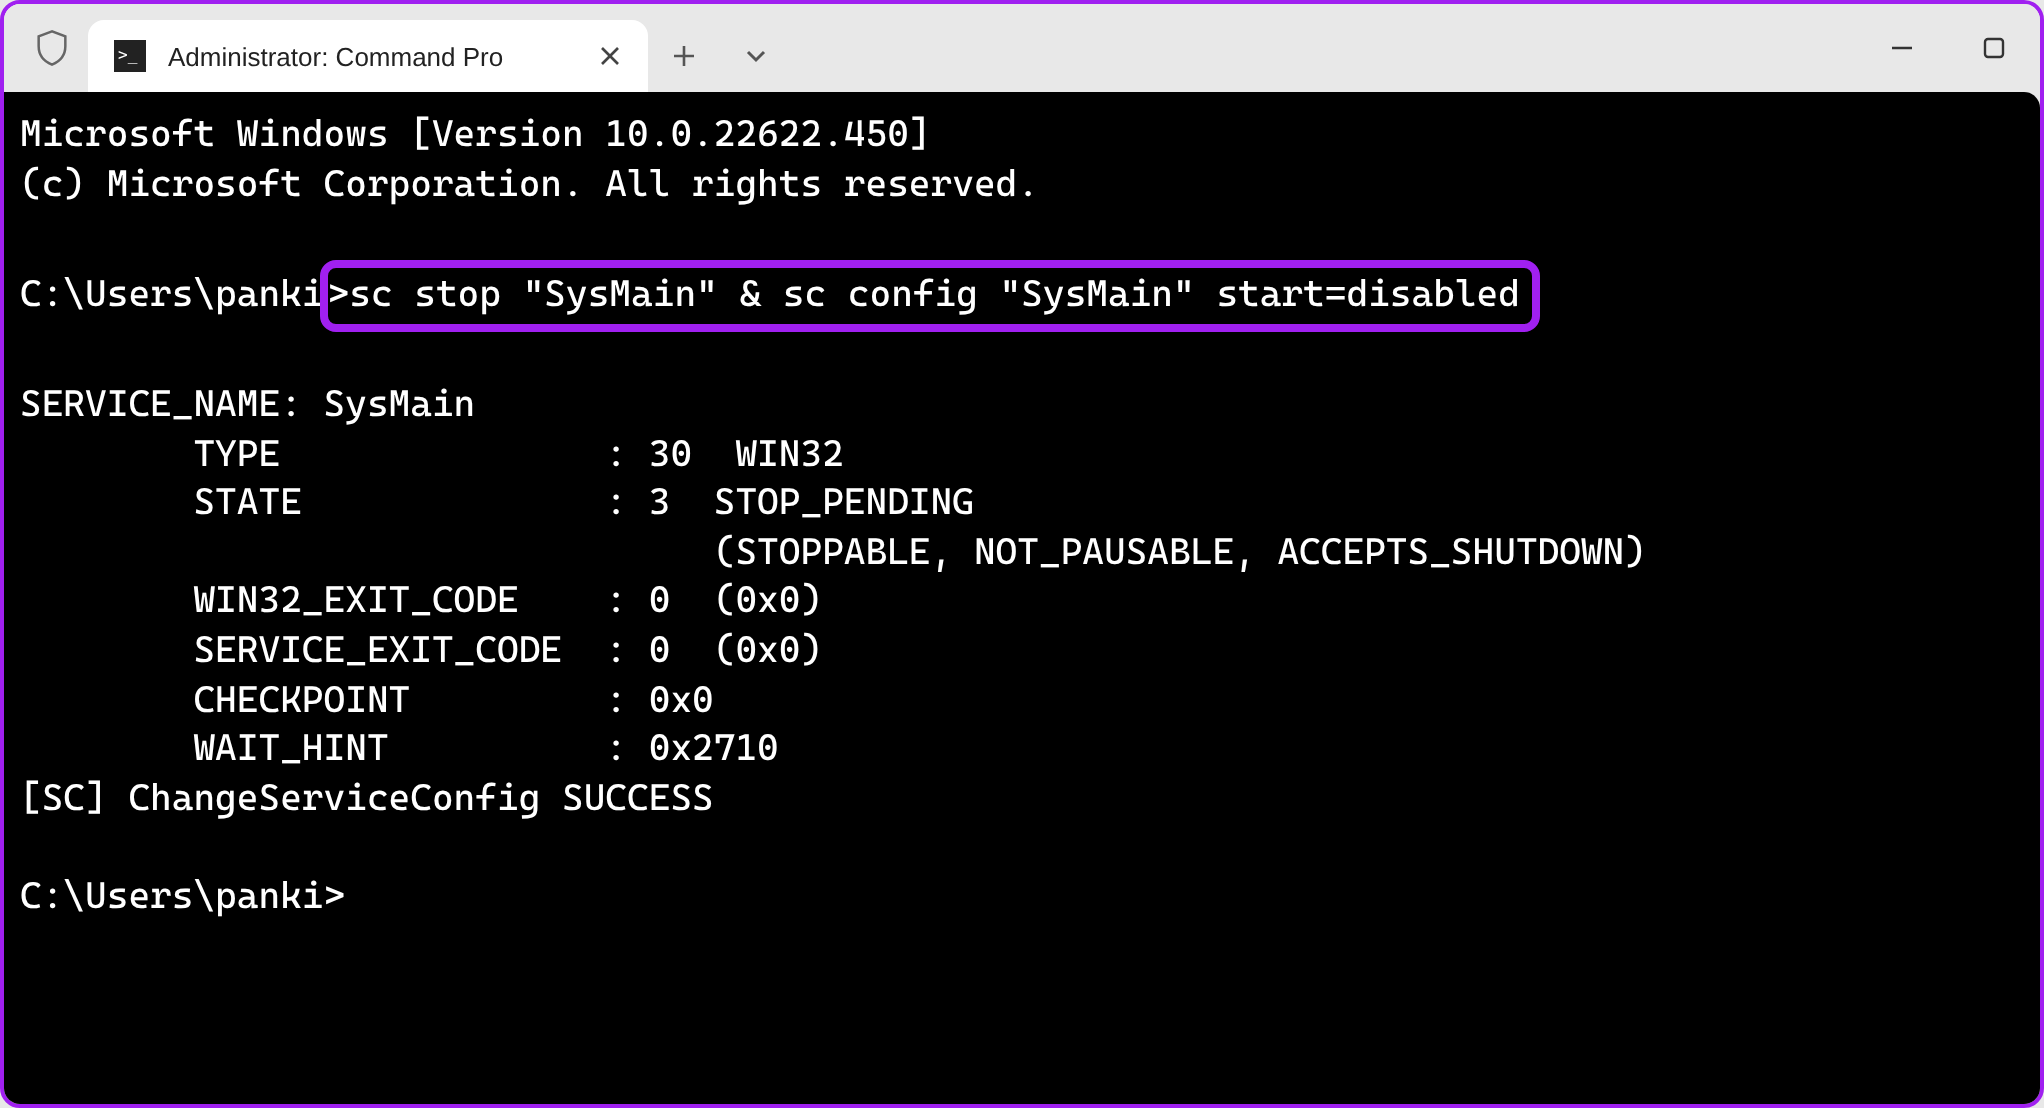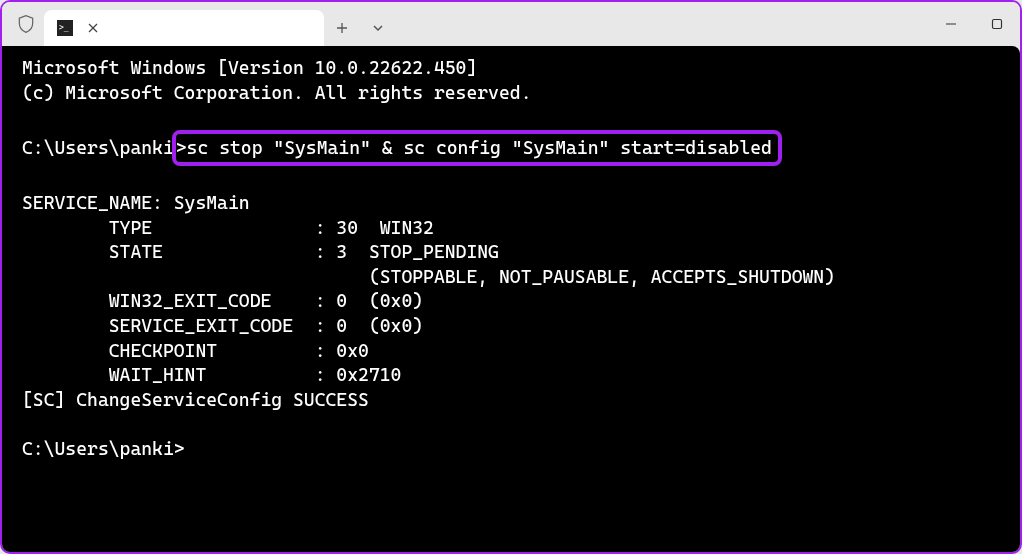--- a/index.html
+++ b/index.html
@@ -94,21 +94,21 @@
       display: flex;
       align-items: center;
       justify-content: center;
       color: #333;
       cursor: pointer;
     }
     .terminal {
       background: #000;
       color: #fff;
       height: calc(100% - 44px);
-      padding: 10px 20px;
+      padding: 10px 8px;
       font-family: "Cascadia Mono", "Consolas", monospace;
       font-size: 18.5px;
       line-height: 1.33;
       white-space: pre;
       border-radius: 0 8px 0 0;
     }
     .highlight-box {
       display: inline-block;
       border: 4px solid #a020f0;
       border-radius: 8px;
@@ -128,20 +128,21 @@
       <path d="M12 2 L4 5 V11 C4 16 7 20 12 22 C17 20 20 16 20 11 V5 Z"></path>
     </svg>
   </div>
   <div class="tab">
     <div class="tab-icon">
       <svg width="16" height="16" viewBox="0 0 16 16">
         <rect x="0" y="0" width="16" height="16" fill="#222"></rect>
         <text x="2" y="10" fill="#fff" font-size="8" font-family="monospace">&gt;_</text>
       </svg>
     </div>
+    <span class="tab-title">Administrator: Command Pro</span>
     <div class="tab-close">
       <svg width="12" height="12" viewBox="0 0 12 12" stroke="#444" stroke-width="1.3">
         <line x1="2" y1="2" x2="10" y2="10"></line>
         <line x1="10" y1="2" x2="2" y2="10"></line>
       </svg>
     </div>
   </div>
   <div class="tab-controls">
     <div class="tab-btn">
       <svg width="14" height="14" viewBox="0 0 14 14" stroke="#555" stroke-width="1.3">

